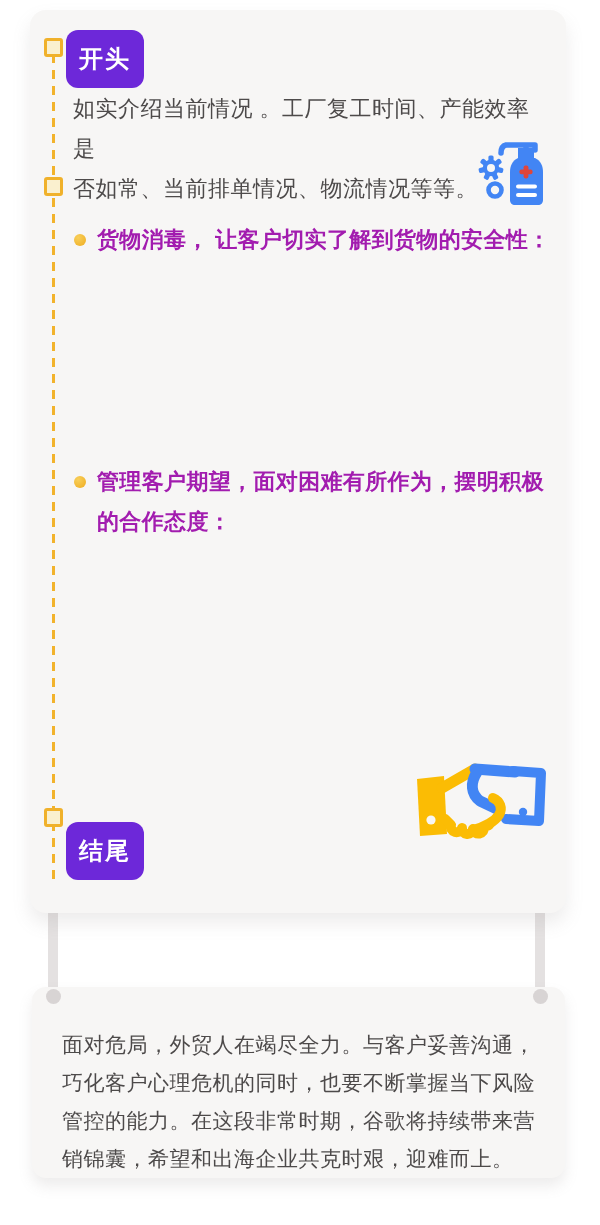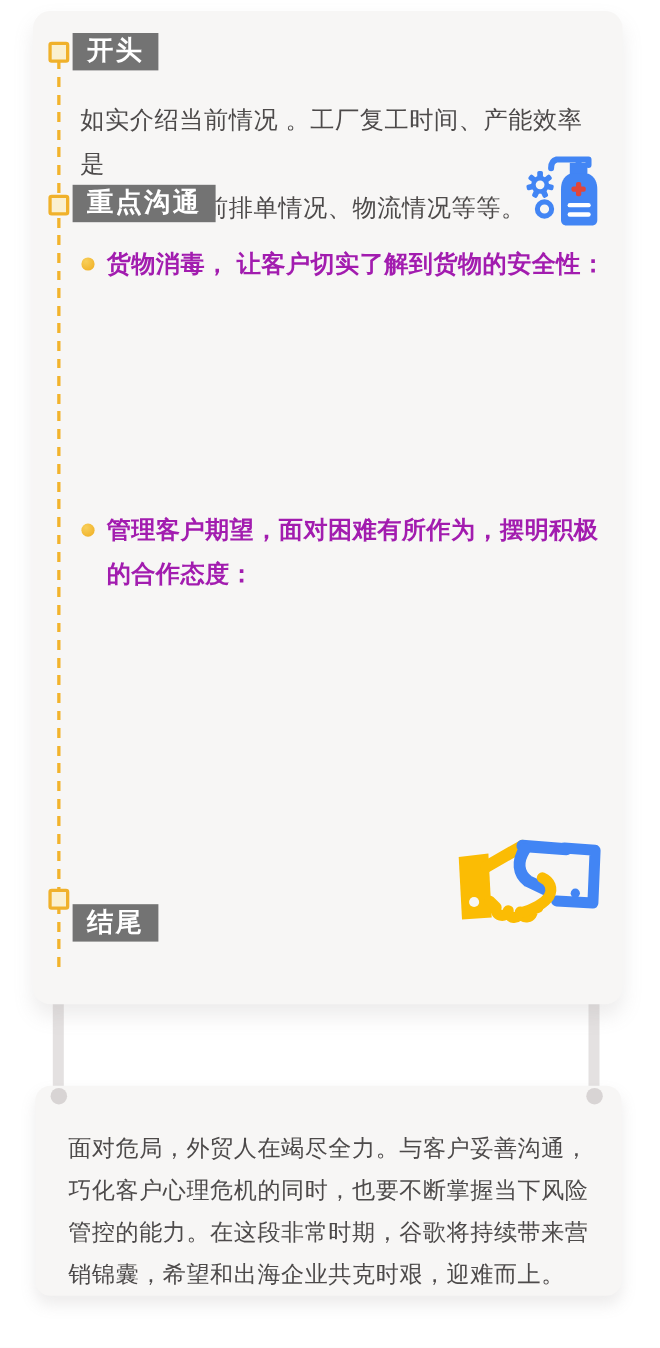--- a/index.html
+++ b/index.html
@@ -19,22 +19,22 @@
     position:absolute;left:22px;top:44px;width:3px;height:831px;
     background:repeating-linear-gradient(to bottom,#f2b32c 0 9px,transparent 9px 16px);
     border-radius:2px;
   }
   .marker{
     position:absolute;left:14px;width:13px;height:13px;
     border:3px solid #f0b12b;background:#faf0cf;border-radius:3px;
   }
   .badge{
     position:absolute;left:36px;height:34px;line-height:34px;
-    background:#737373;color:#ffffff;font-size:24px;font-weight:700;
-    padding:0 13px;border-radius:0;letter-spacing:2px;white-space:nowrap;
+    background:#6d28d9;color:#ffffff;font-size:24px;font-weight:700;
+    padding:12px 13px;border-radius:12px;letter-spacing:2px;white-space:nowrap;
   }
   .para{
     position:absolute;color:#4d4a4a;font-size:22px;line-height:40px;
     letter-spacing:.5px;white-space:pre-line;margin-top:15px;
   }
   .para.indent{letter-spacing:.35px;}
   .h-blue{
     position:absolute;color:#a21caf;font-size:22px;font-weight:700;
     line-height:40px;letter-spacing:.35px;white-space:pre-line;
   }
@@ -107,21 +107,20 @@
       <g>
         <rect x="51.5" y="31.5" width="13" height="4.8" rx="1.8" fill="#e0453a"></rect>
         <rect x="55.6" y="27.4" width="4.8" height="13" rx="1.8" fill="#e0453a"></rect>
       </g>
 
       <rect x="48" y="46.5" width="21" height="4" rx="2" fill="#ffffff"></rect>
       <rect x="48" y="55" width="21" height="4" rx="2" fill="#ffffff"></rect>
     </svg>
 
     <div class="marker" style="top:167px"></div>
-    <div class="badge" style="top:158px">重点沟通</div>
 
     <div class="bullet-dot" style="left:44px;top:224px"></div>
     <div class="h-blue" style="left:67px;top:210px;width:462px">货物消毒， 让客户切实了解到货物的安全性：</div>
 
     <div class="bullet-dot" style="left:44px;top:466px"></div>
     <div class="h-blue" style="left:67px;top:452px;width:462px">管理客户期望，面对困难有所作为，摆明积极
 的合作态度：</div>
 
     <svg class="icon-abs" style="left:383px;top:747px" width="150" height="95" viewBox="0 0 150 95">
 

